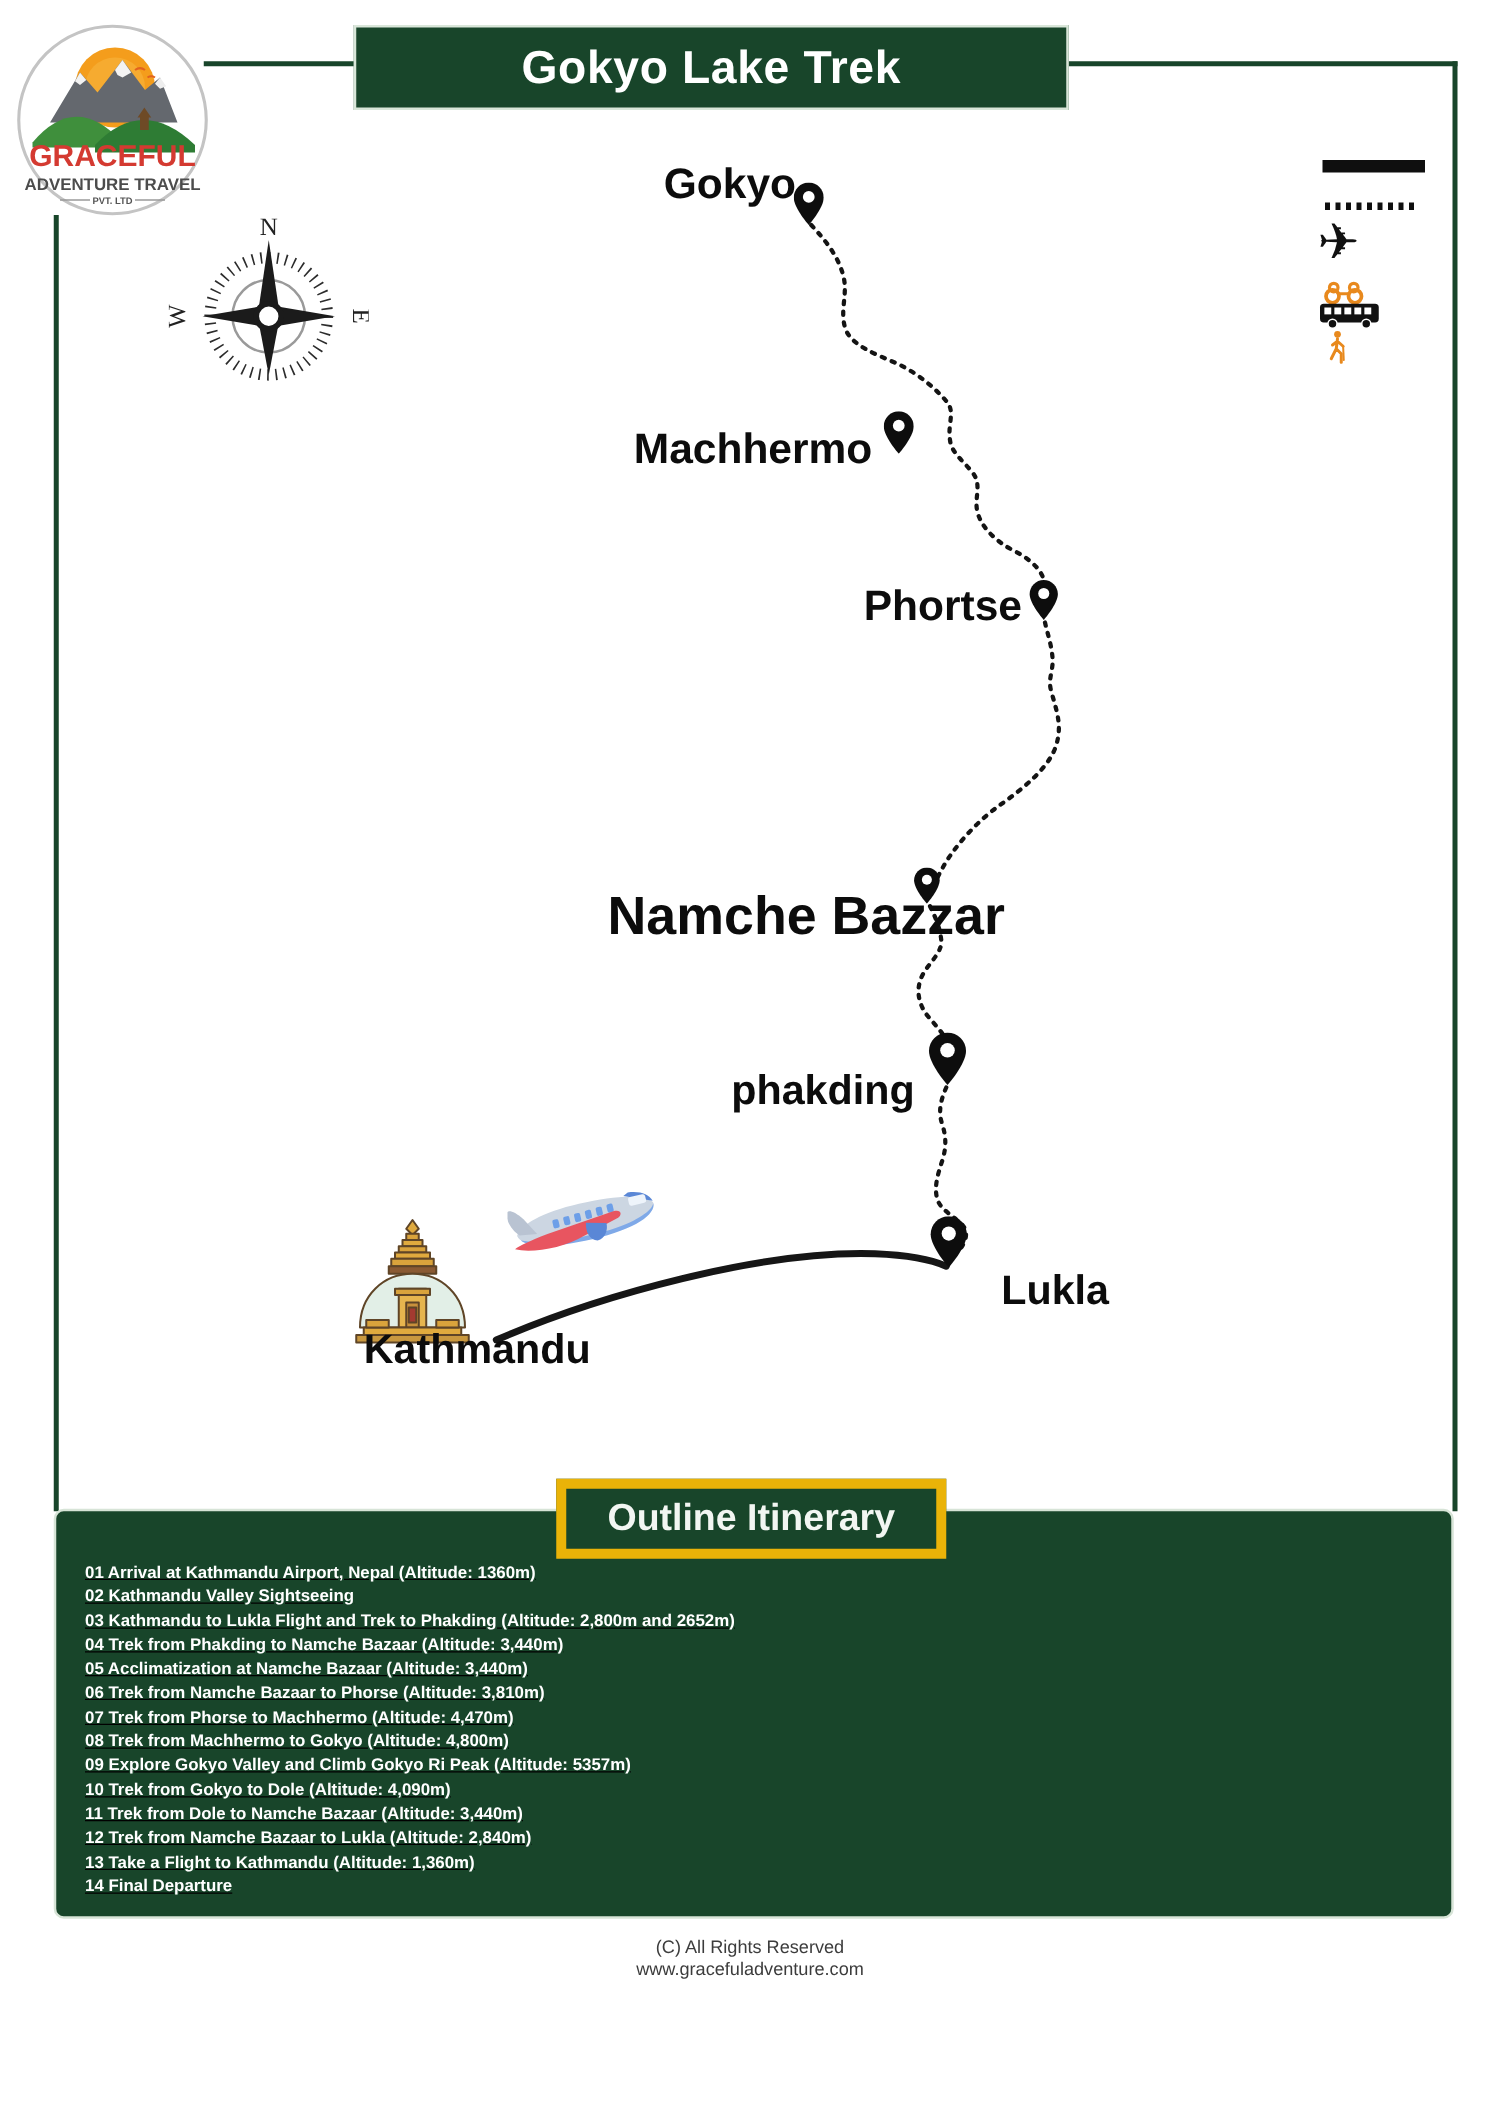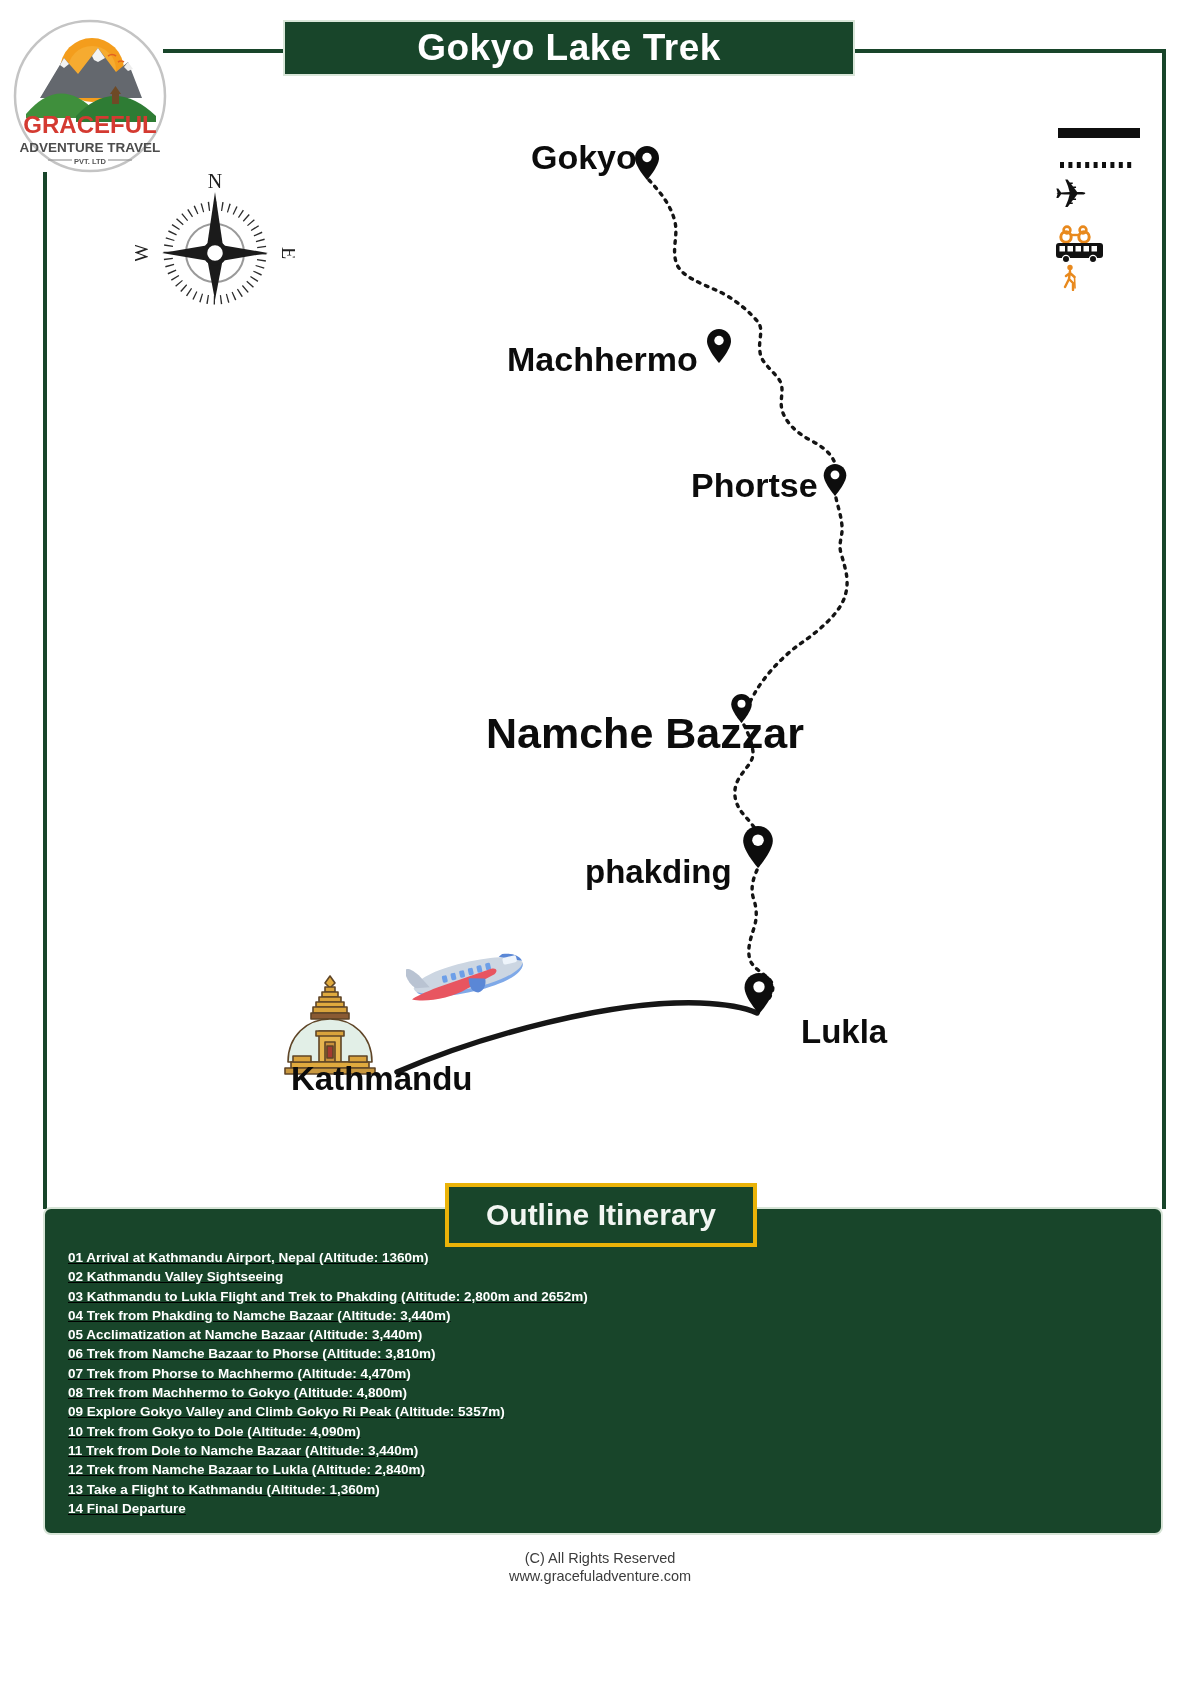--- a/index.html
+++ b/index.html
@@ -5,41 +5,41 @@
   html,body{margin:0;padding:0;background:#ffffff;}
   .page{
     position:relative;width:1200px;height:1697px;background:#ffffff;overflow:hidden;
     font-family:"Liberation Sans",sans-serif;
   }
   .abs{position:absolute;}
   
   .frame{position:absolute;background:#18452a;}
   
   .titlebar{
-    position:absolute;left:283px;top:20px;width:572px;height:56px;
+    position:absolute;left:283px;top:20px;width:572px;height:68px;
     background:#18452a;border:2px solid #d9e6d9;box-sizing:border-box;
     display:flex;align-items:center;justify-content:center;z-index:5;
   }
   .titlebar span{color:#ffffff;font-size:37px;font-weight:700;letter-spacing:.5px;}
   
   .loc{
     position:absolute;color:#0c0c0c;font-weight:700;font-size:33px;z-index:4;white-space:nowrap;
   }
   .pin{position:absolute;z-index:3;}
   
   .legend-item{position:absolute;z-index:4;}
   .plane-glyph{font-family:"DejaVu Sans",sans-serif;font-size:40px;color:#111;line-height:1;}
   
   .panel{
     position:absolute;left:43px;top:1207px;width:1120px;height:328px;
     background:#18452a;border:2px solid #d7e4d7;border-radius:8px;box-sizing:border-box;z-index:2;
   }
   .outline-box{
     position:absolute;left:445px;top:1183px;width:312px;height:64px;
-    background:#18452a;border:4px solid #eab308;box-sizing:border-box;
+    background:#18452a;border:8px solid #eab308;box-sizing:border-box;
     display:flex;align-items:center;justify-content:center;z-index:6;
   }
   .outline-box span{color:#f2f6f2;font-size:30px;font-weight:700;}
   .itin{
     position:absolute;left:68px;top:1248px;z-index:6;margin:0;padding:0;list-style:none;text-decoration:underline;
   }
   .itin li{
     color:#ffffff;font-size:13.5px;font-weight:700;line-height:19.3px;white-space:nowrap;
   }
   .footer{
@@ -155,21 +155,21 @@
   </svg>
   <svg class="pin" style="left:742px;top:826px;" width="32" height="42" viewBox="0 0 24 34">
     <path d="M12 0 C5.4 0 0 5.4 0 12 C0 20.5 12 34 12 34 C12 34 24 20.5 24 12 C24 5.4 18.6 0 12 0 Z" fill="#0d0d0d"></path>
       <circle cx="12" cy="11.5" r="4.7" fill="#ffffff"></circle>
   </svg>
   <svg class="pin" style="left:743px;top:973px;" width="32" height="41" viewBox="0 0 24 34">
     <path d="M12 0 C5.4 0 0 5.4 0 12 C0 20.5 12 34 12 34 C12 34 24 20.5 24 12 C24 5.4 18.6 0 12 0 Z" fill="#0d0d0d"></path>
       <circle cx="12" cy="11.5" r="4.7" fill="#ffffff"></circle>
   </svg>
 
-  <div class="loc" style="left:531px;top:138px;font-size:34px;">Gokyo</div>
+  <div class="loc" style="left:531px;top:128px;font-size:34px;">Gokyo</div>
   <div class="loc" style="left:507px;top:340px;font-size:34px;">Machhermo</div>
   <div class="loc" style="left:691px;top:466px;font-size:34px;">Phortse</div>
   <div class="loc" style="left:486px;top:709px;font-size:43px;">Namche Bazzar</div>
   <div class="loc" style="left:585px;top:853px;font-size:33px;">phakding</div>
   <div class="loc" style="left:801px;top:1013px;font-size:33px;">Lukla</div>
   <div class="loc" style="left:291px;top:1060px;font-size:33px;">Kathmandu</div>
 
   <svg class="abs" style="left:281px;top:974px;z-index:3;" width="98" height="102" viewBox="0 0 98 102">
     <g stroke="#5f4527" stroke-width="1.6" stroke-linejoin="round">
       <polygon points="49,2 54,9 49,14 44,9" fill="#e0aa3e"></polygon>

